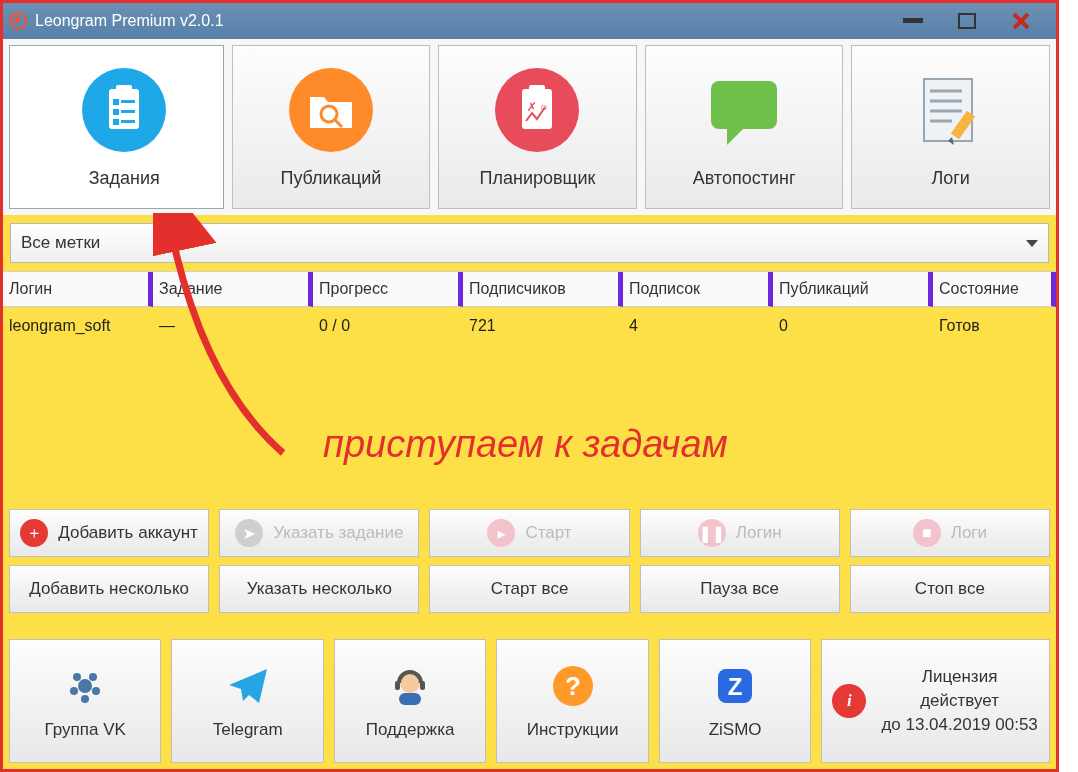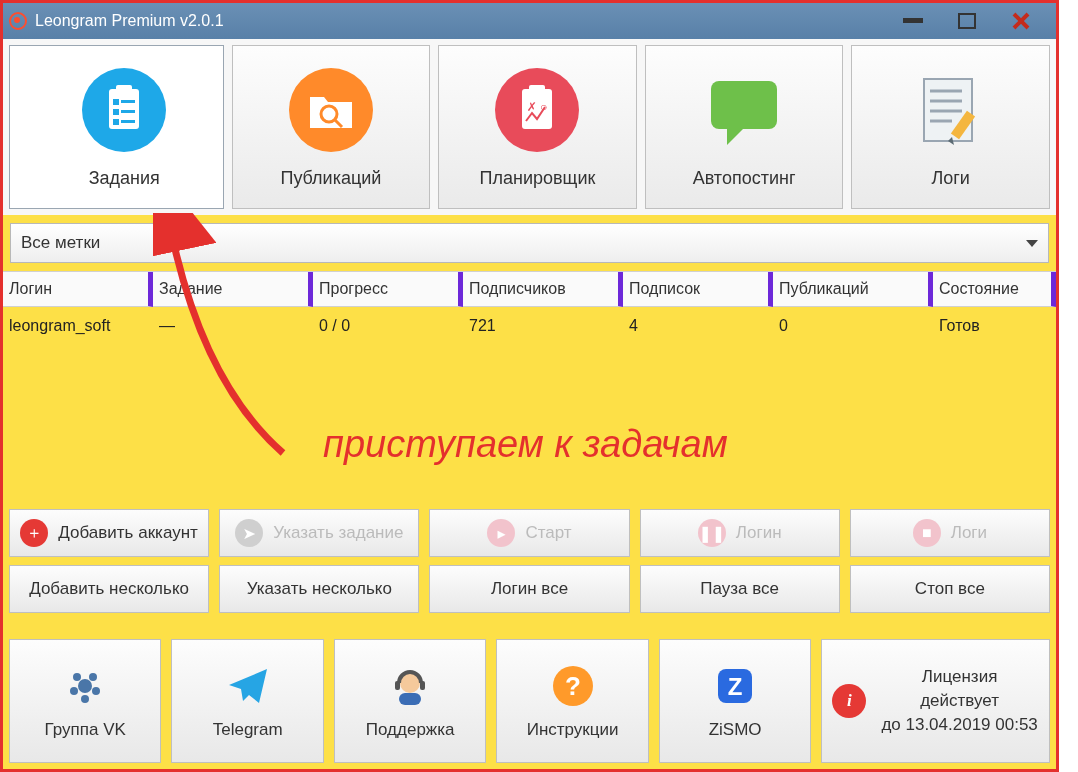--- a/index.html
+++ b/index.html
@@ -200,21 +200,21 @@
       </div>
     </div>
     <div class="btn-row">
       <div class="btn">
           <span>Добавить несколько</span>
         </div>
       <div class="btn">
           <span>Указать несколько</span>
         </div>
       <div class="btn">
-          <span>Логин все</span>
+          <span>Старт все</span>
         </div>
       <div class="btn">
           <span>Пауза все</span>
         </div>
       <div class="btn">
           <span>Стоп все</span>
         </div>
     </div>
   </div>
 

